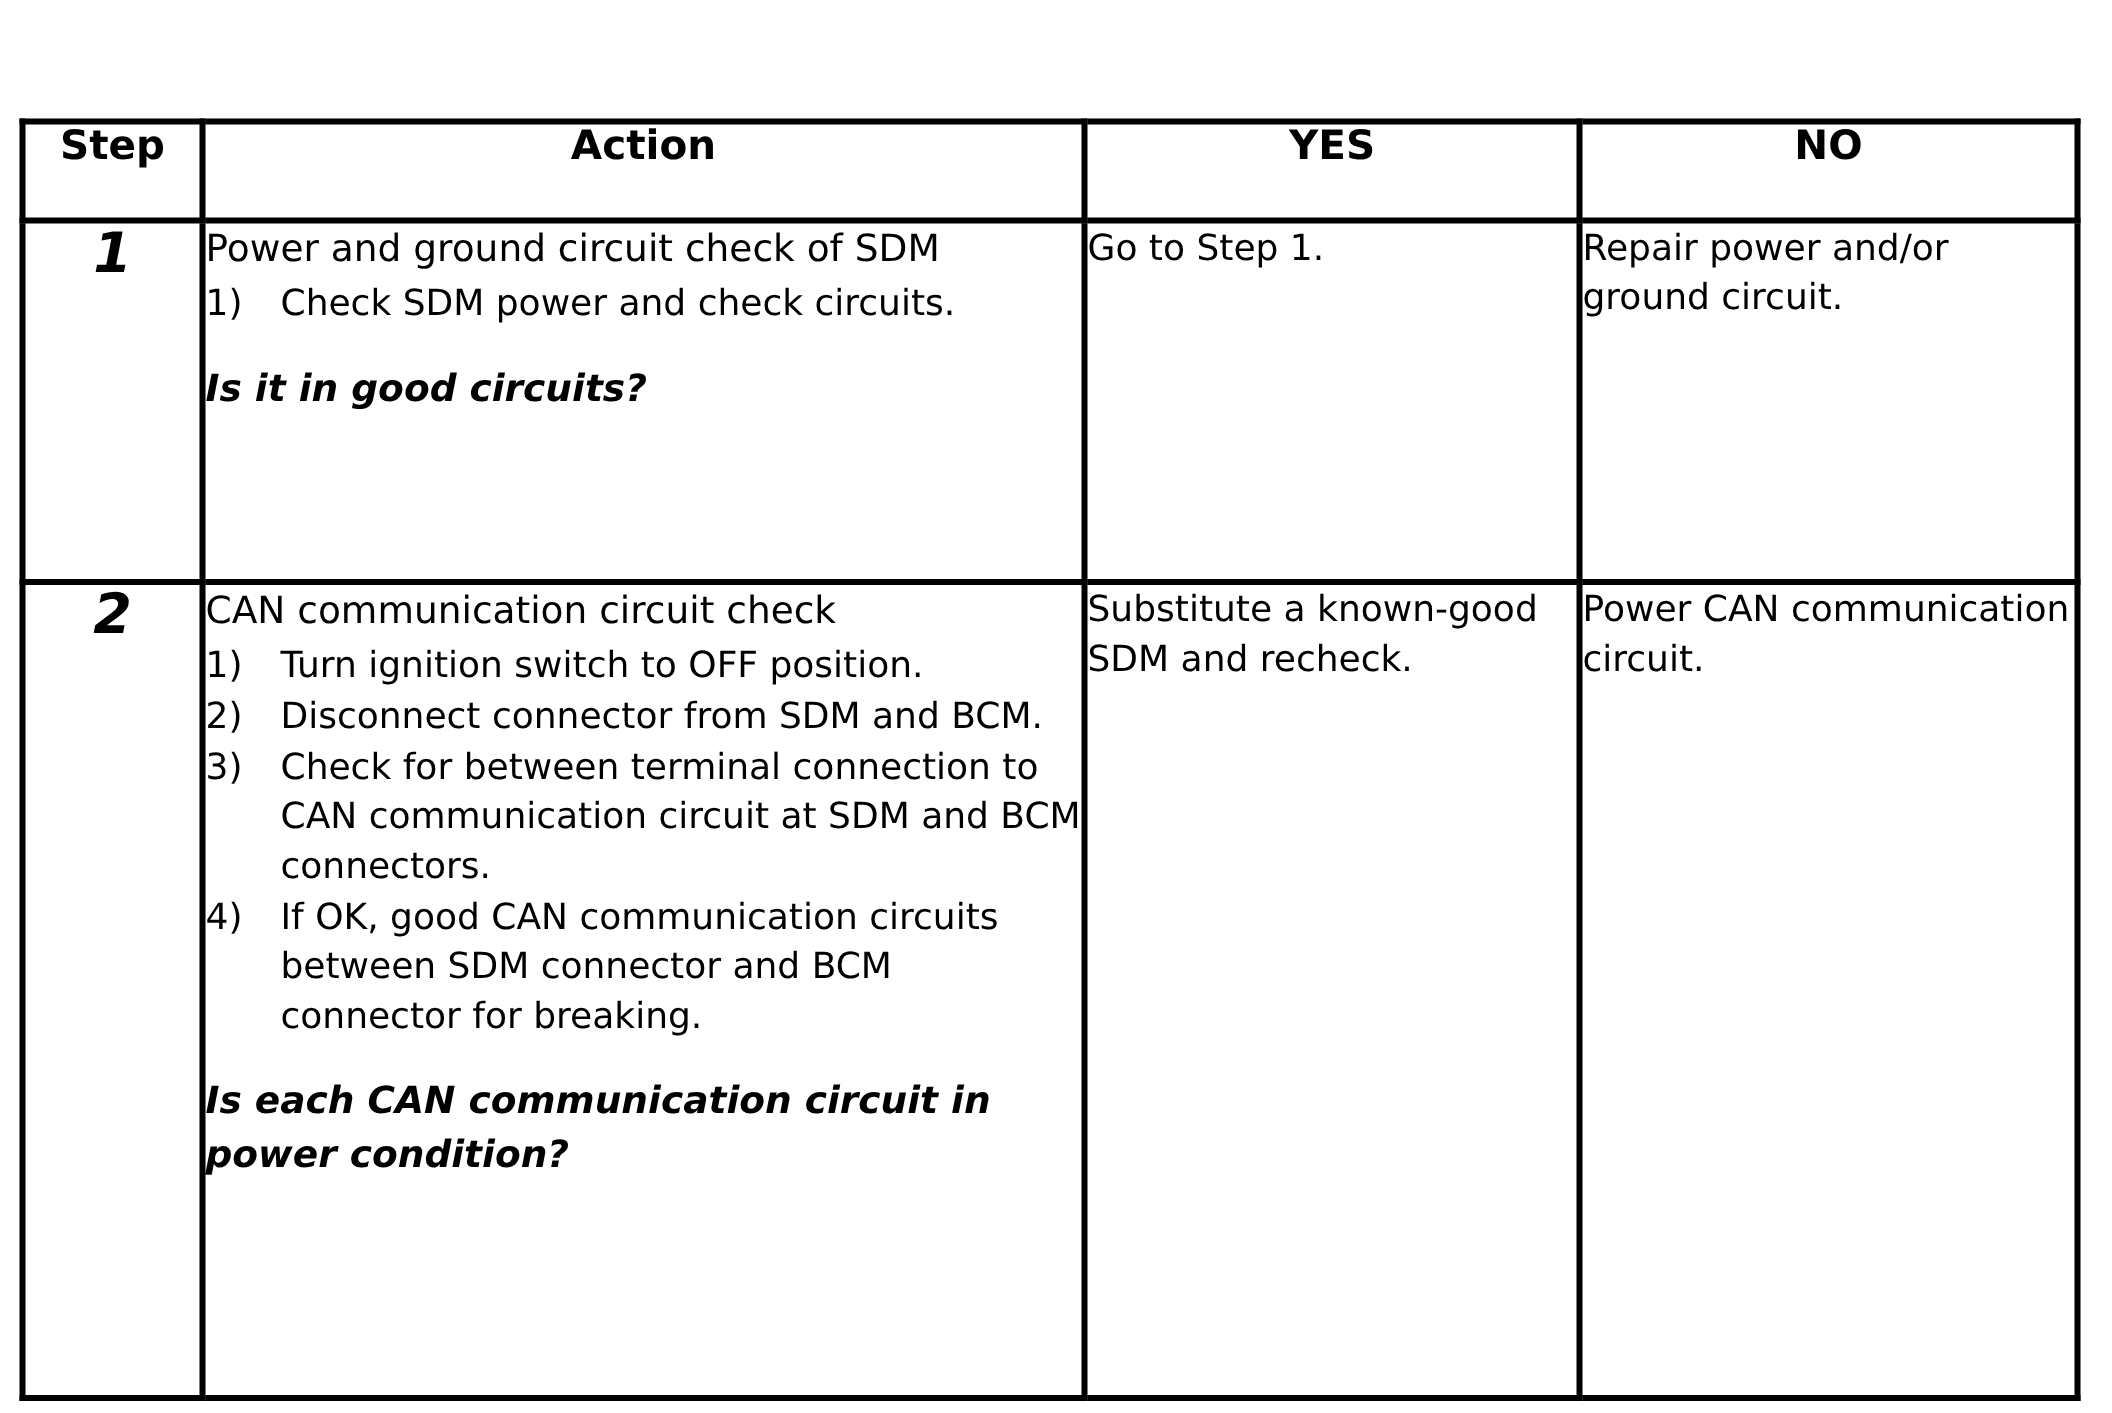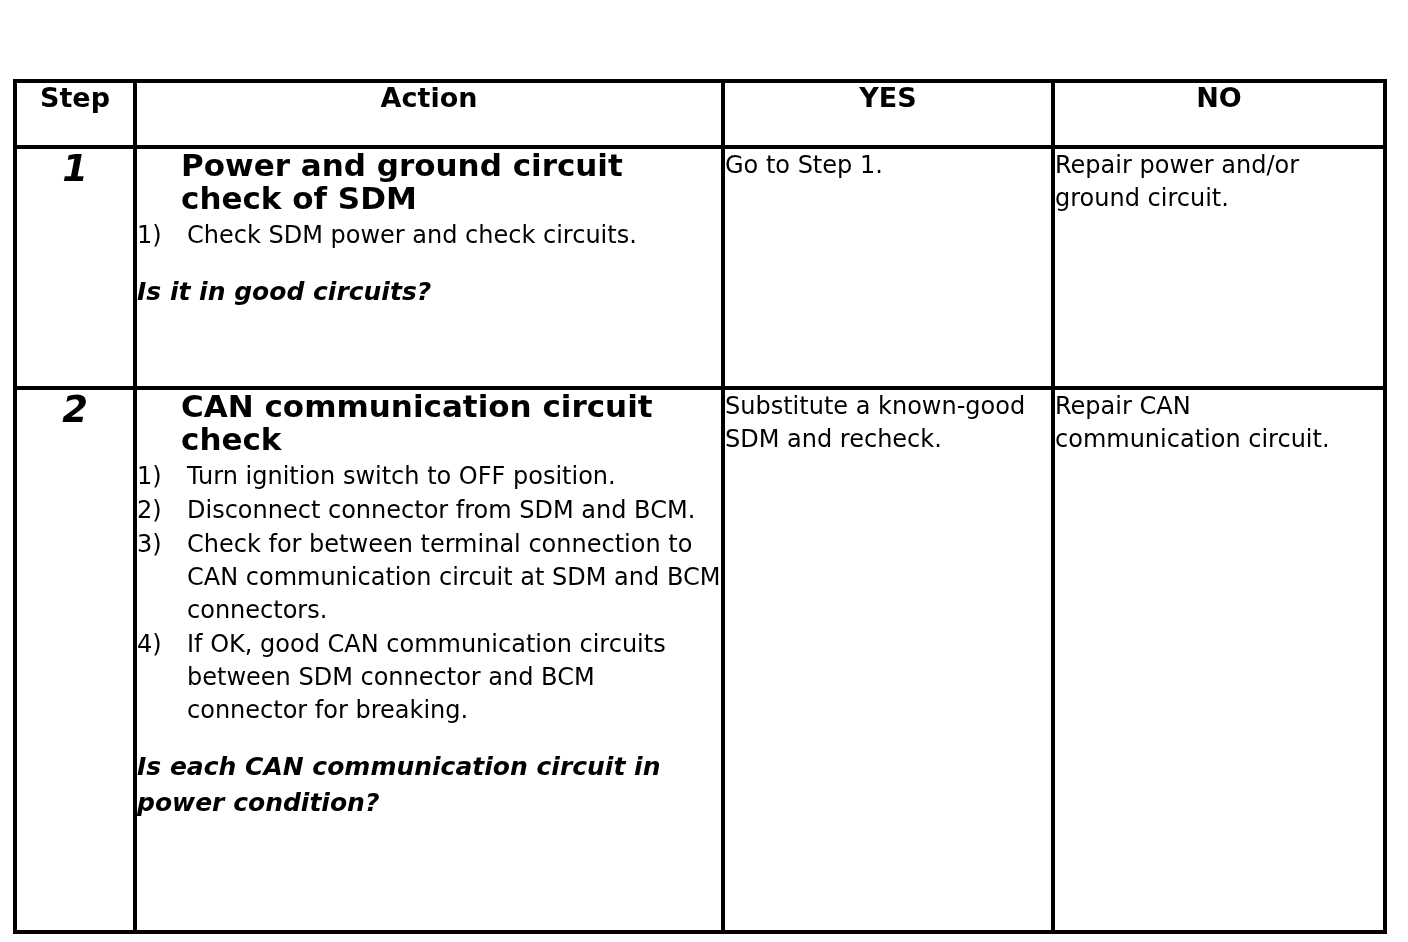--- a/index.html
+++ b/index.html
@@ -75,25 +75,24 @@
     font-style: italic;
     padding-top: 17px;
     line-height: 40px;
   }
 
   
   .action-cell {
     padding: 11px 10px 14px 10px;
   }
   .action-title {
-    font-size: 31px;
-    font-weight: bold;
+    font-size: 25px;
+    font-weight: normal;
     line-height: 33px;
     margin: 0 0 4px 0;
-    padding-left: 44px;
   }
   .step-list {
     margin: 0;
     padding: 0;
     list-style: none;
   }
   .step-list li {
     display: flex;
     align-items: flex-start;
     font-size: 24px;
@@ -200,20 +199,20 @@
             </li>
           </ul>
           <div class="question">Is each CAN communication circuit in power condition?</div>
         </td>
 
         <td class="result-cell">
           <span class="rtext">Substitute a known-good SDM and recheck.</span>
         </td>
 
         <td class="result-cell">
-          <span class="rtext">Repair CAN communication circuit.</span>
+          <span class="rtext">Power CAN communication circuit.</span>
         </td>
       </tr>
 
     </tbody>
   </table>
 
 </div>
 
 </body></html>

